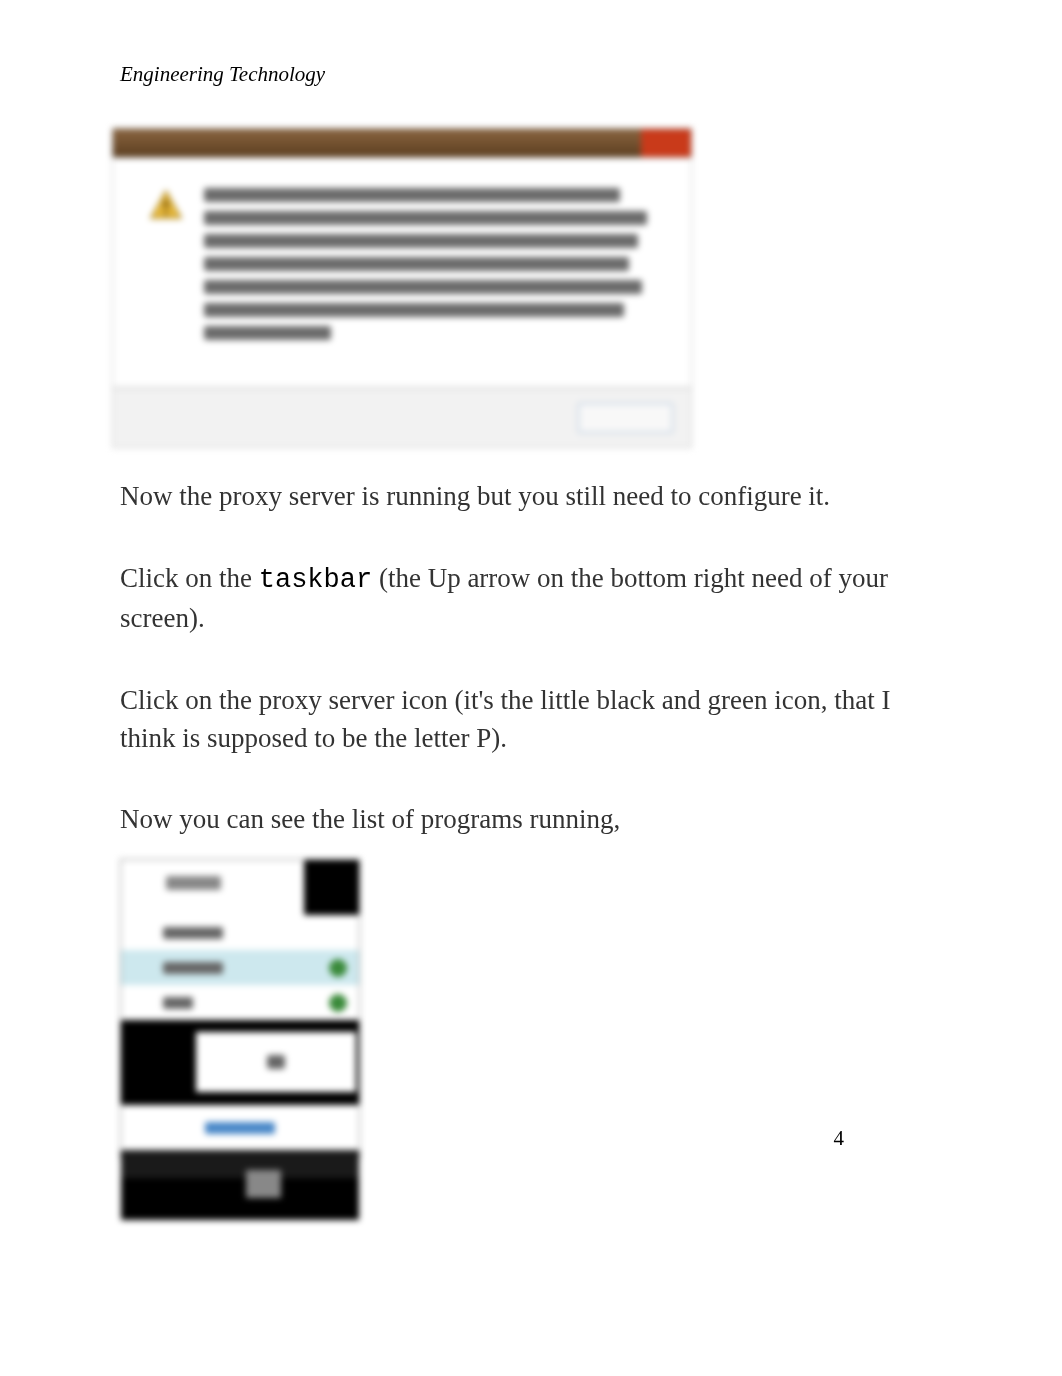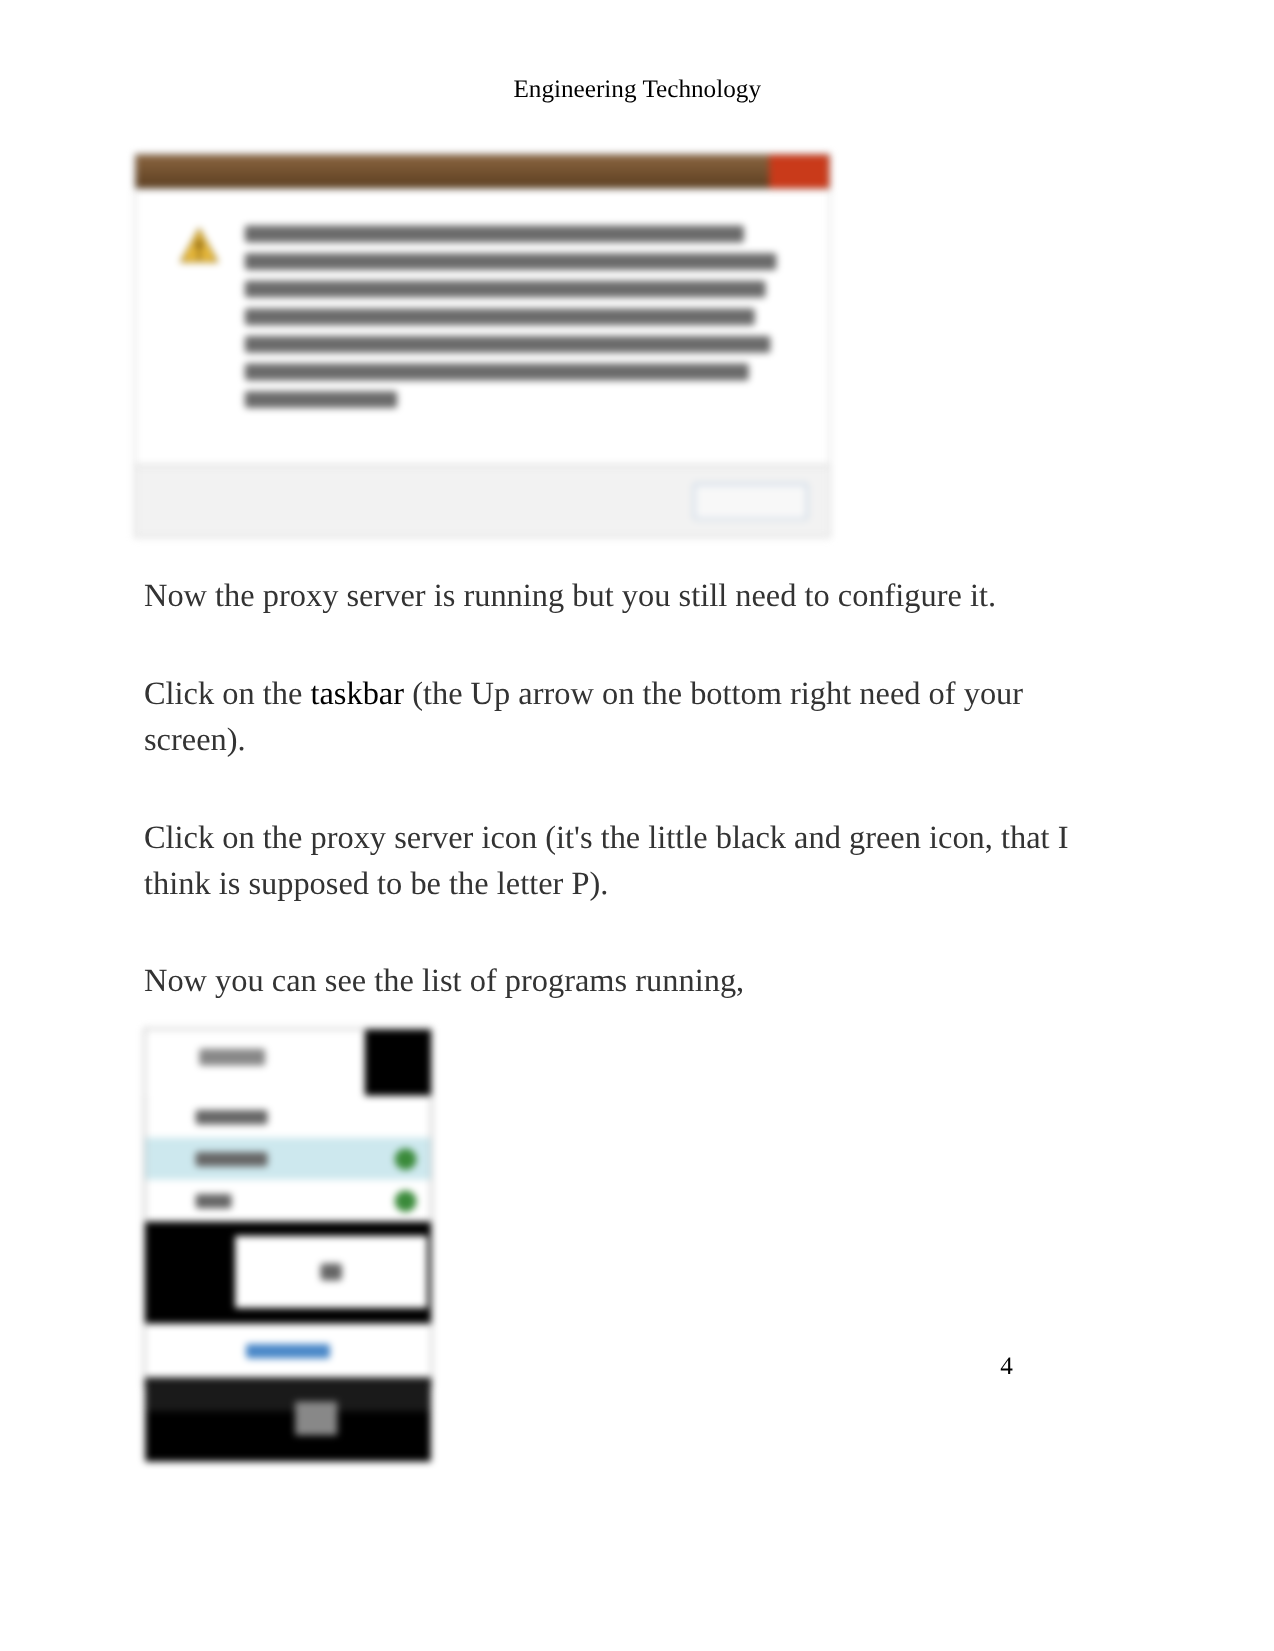--- a/index.html
+++ b/index.html
@@ -12,24 +12,24 @@
       height: 1376px;
       background: #ffffff;
       font-family: "Times New Roman", Times, serif;
       position: relative;
       color: #000;
     }
     .page {
       padding: 60px 120px 0 120px;
     }
     .header {
-      text-align: center;
       font-size: 21px;
       line-height: 1.35;
       margin-bottom: 40px;
+      font-style: italic;
     }
     .dialog-image {
       width: 580px;
       height: 320px;
       margin: 0 0 30px -8px;
       position: relative;
       filter: blur(3px);
     }
     .dialog-titlebar {
       height: 30px;
@@ -94,20 +94,21 @@
       font-size: 27px;
       color: #333;
       line-height: 1.4;
       margin-bottom: 44px;
     }
     .body-text.tight {
       margin-bottom: 20px;
     }
     .emph {
       color: #000;
+      font-family: Liberation Mono, monospace;
     }
     .menu-image {
       width: 240px;
       height: 300px;
       filter: blur(3px);
       border: 1px solid #888;
       background: #fff;
       position: relative;
       margin-top: 6px;
     }

